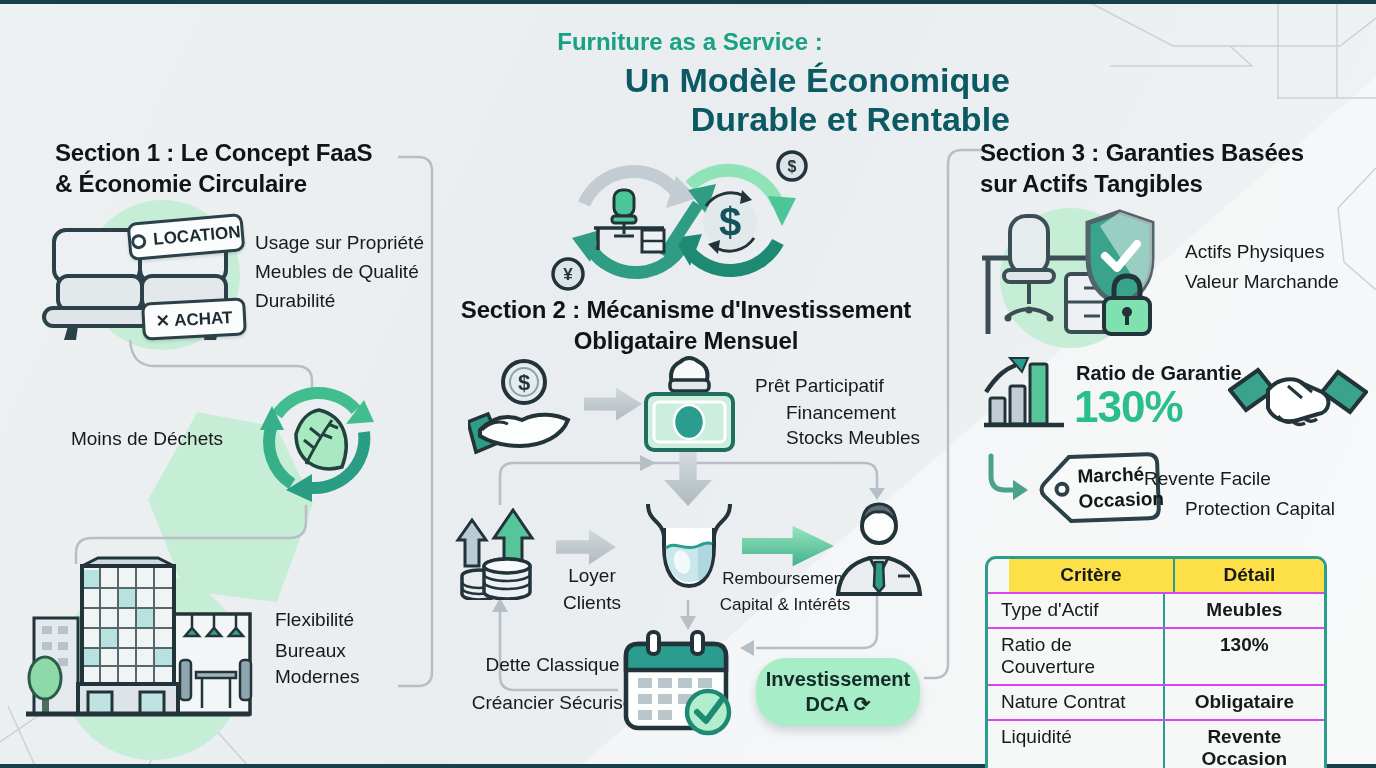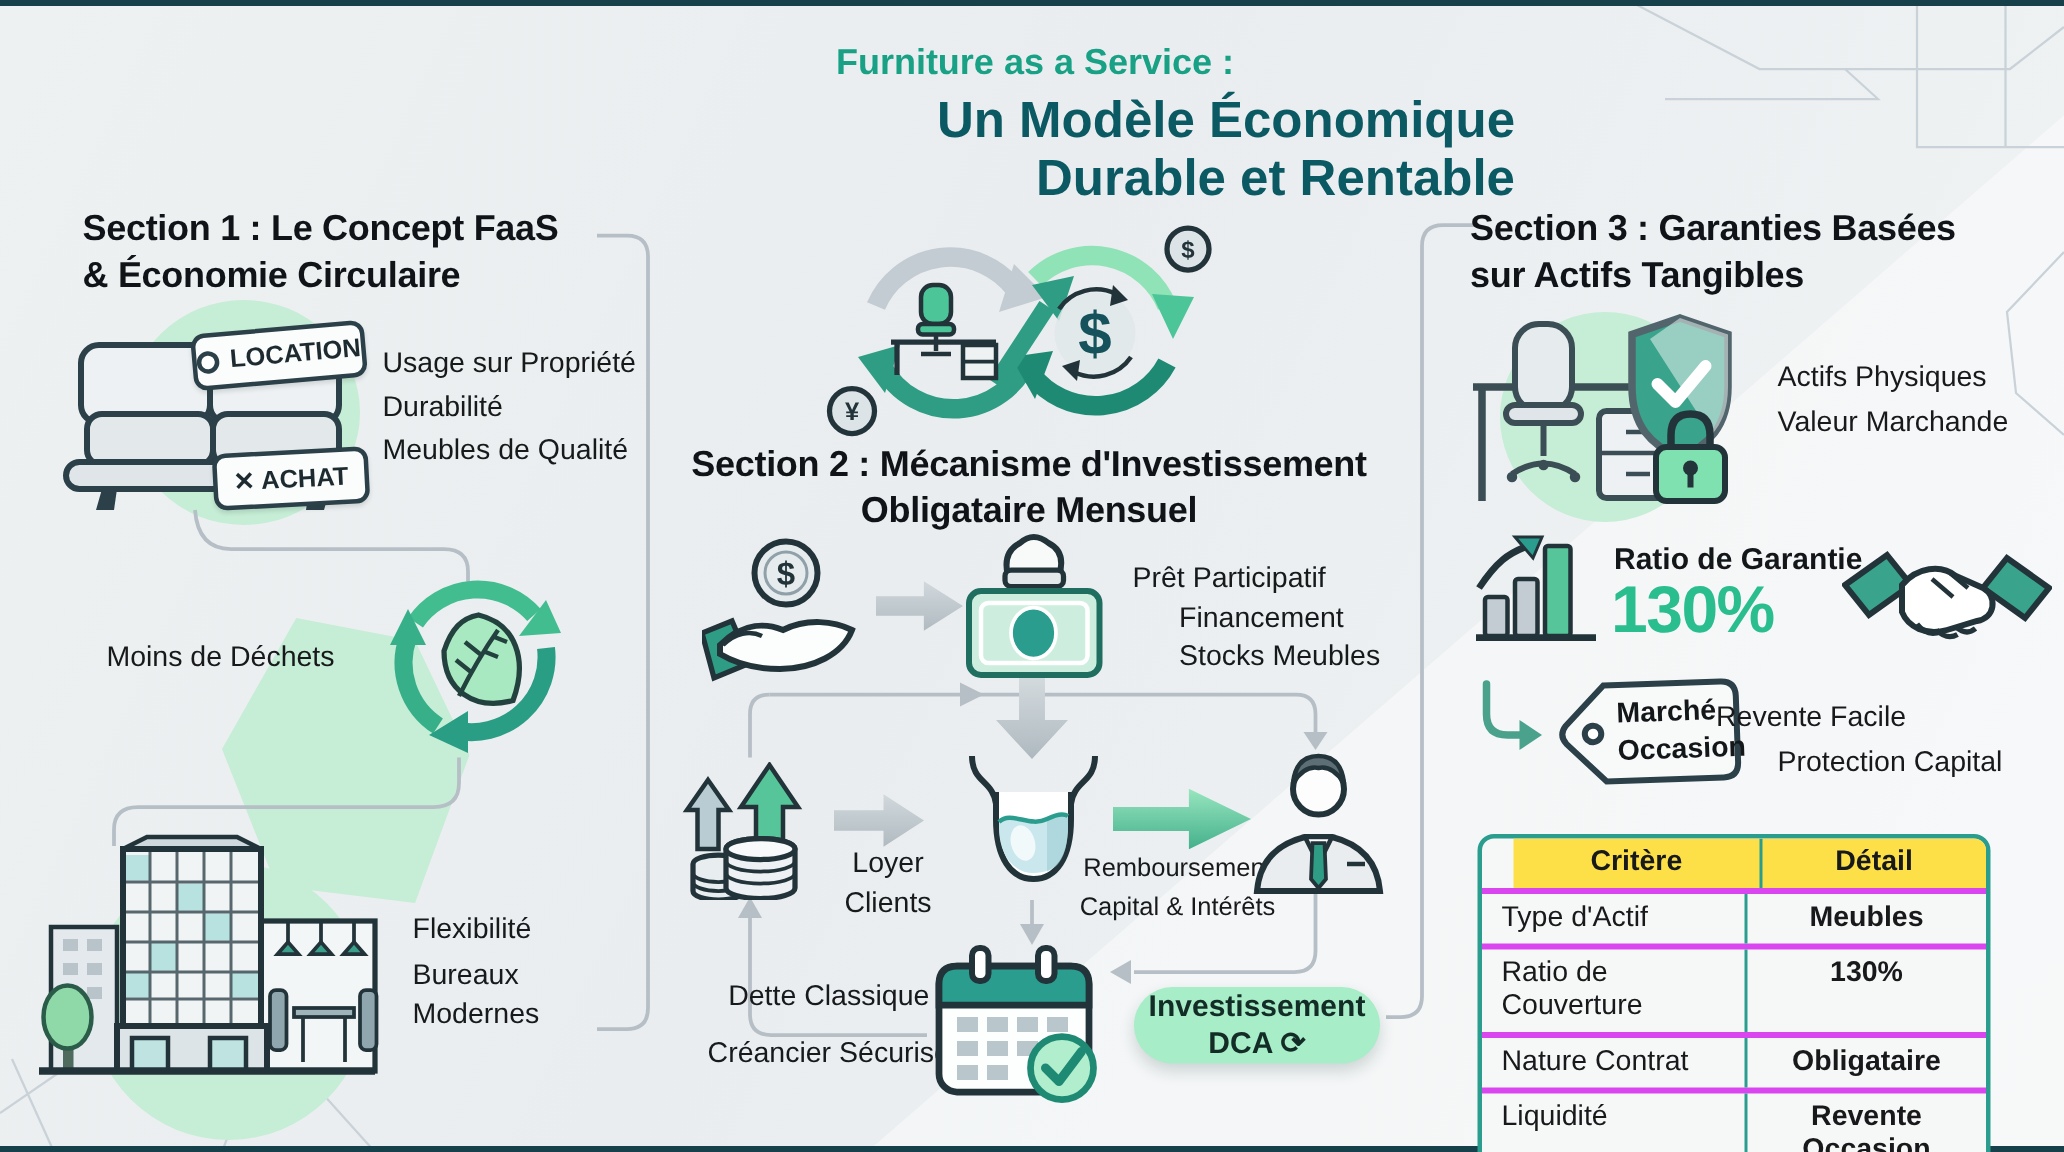--- a/index.html
+++ b/index.html
@@ -34,21 +34,21 @@
   .pill{box-sizing:border-box;background:#a6edc8;border-radius:30px;
     box-shadow:0 5px 10px rgba(20,60,50,.18);display:flex;flex-direction:column;
     align-items:center;justify-content:center;font-size:20px;font-weight:700;
     color:#132c26;line-height:25px;}
   
   .ratio-label{font-size:20px;font-weight:600;color:#14171a;}
   .ratio-value{font-size:44px;font-weight:700;color:#2abd8d;letter-spacing:-1px;}
   
   .gtable{box-sizing:border-box;width:342px;border:3px solid #2a9d8f;border-radius:11px;
     background:#f6f8f8;overflow:hidden;font-size:19px;}
-  .trow{display:flex;border-top:4px solid #d946ef;}
+  .trow{display:flex;border-top:2px solid #d946ef;}
   .trow.head{border-top:none;background:#fde047;margin-left:21px;}
   .tc{box-sizing:border-box;padding:5px 0 6px 0;}
   .tc1{width:52%;padding-left:13px;}
   .tc2{width:48%;text-align:center;font-weight:700;border-left:2px solid #2a9d8f;}
   .trow.head .tc1{text-align:center;font-weight:700;padding-left:0;}
   .tagtext{font-size:19px;font-weight:700;line-height:25px;color:#14171a;}
 </style>
 </head>
 <body>
 
@@ -119,22 +119,22 @@
   </svg>
   <div class="abs tag" style="left:128px;top:218px;width:116px;height:38px;transform:rotate(-5deg)">
     <span class="tag-hole"></span>
     <span>LOCATION</span>
   </div>
   <div class="abs tag" style="left:142px;top:300px;width:104px;height:38px;transform:rotate(-3deg)">
     <span>✕ ACHAT</span>
   </div>
   <div class="abs body19" style="left:255px;top:228px">
     <div>Usage sur Propriété</div>
+    <div>Meubles de Qualité</div>
     <div>Durabilité</div>
-    <div>Meubles de Qualité</div>
   </div>
 
   <svg class="abs" style="left:252px;top:370px" width="134" height="138" viewBox="0 0 134 138">
     <g fill="none" stroke-width="12">
       <path d="M 25 45 A 50 50 0 0 1 104 40" stroke="#42bd90"></path>
       <path d="M 112 62 A 50 50 0 0 1 52 117" stroke="#2a9d85"></path>
       <path d="M 40 114 A 50 50 0 0 1 20 55" stroke="#37b089"></path>
     </g>
     <polygon points="112,30 122,52 94,54" fill="#42bd90"></polygon>
     <polygon points="60,104 34,120 60,132" fill="#2a9d85"></polygon>
@@ -310,21 +310,21 @@
       <rect x="18" y="64" width="14" height="10"></rect>
         <rect x="38" y="64" width="14" height="10"></rect>
         <rect x="58" y="64" width="14" height="10"></rect>
       <rect x="18" y="80" width="14" height="10"></rect>
         <rect x="38" y="80" width="14" height="10"></rect>
     </g>
     <circle cx="88" cy="82" r="21" fill="#b0eecd" stroke="#1f8a74" stroke-width="4.5"></circle>
     <path d="M 77 82 L 86 91 L 101 71" fill="none" stroke="#1f8a74" stroke-width="6" stroke-linecap="round" stroke-linejoin="round"></path>
   </svg>
 
-  <div class="abs pill" style="left:756px;top:658px;width:164px;height:51px">
+  <div class="abs pill" style="left:756px;top:658px;width:164px;height:68px">
     <div>Investissement</div>
     <div>DCA ⟳</div>
   </div>
 
   <div class="abs sec-h" style="left:980px;top:137px">
     <div>Section 3 : Garanties Basées</div>
     <div>sur Actifs Tangibles</div>
   </div>
 
   <svg class="abs" style="left:978px;top:202px" width="190" height="140" viewBox="0 0 190 140">

